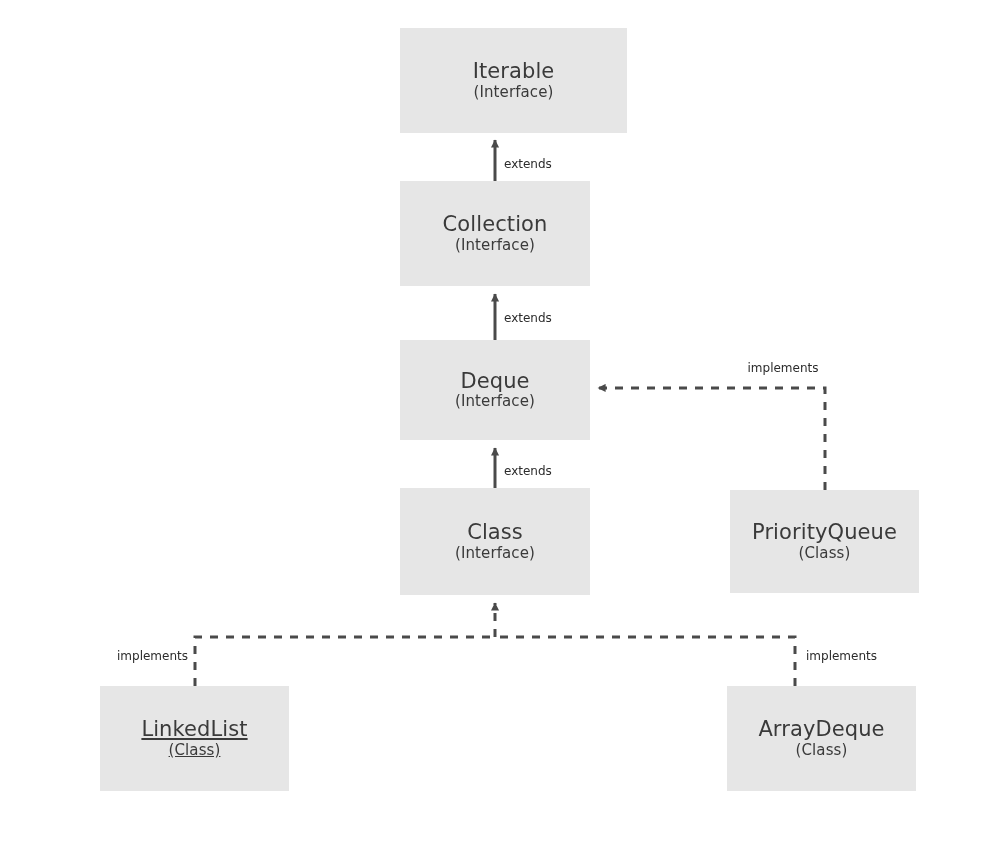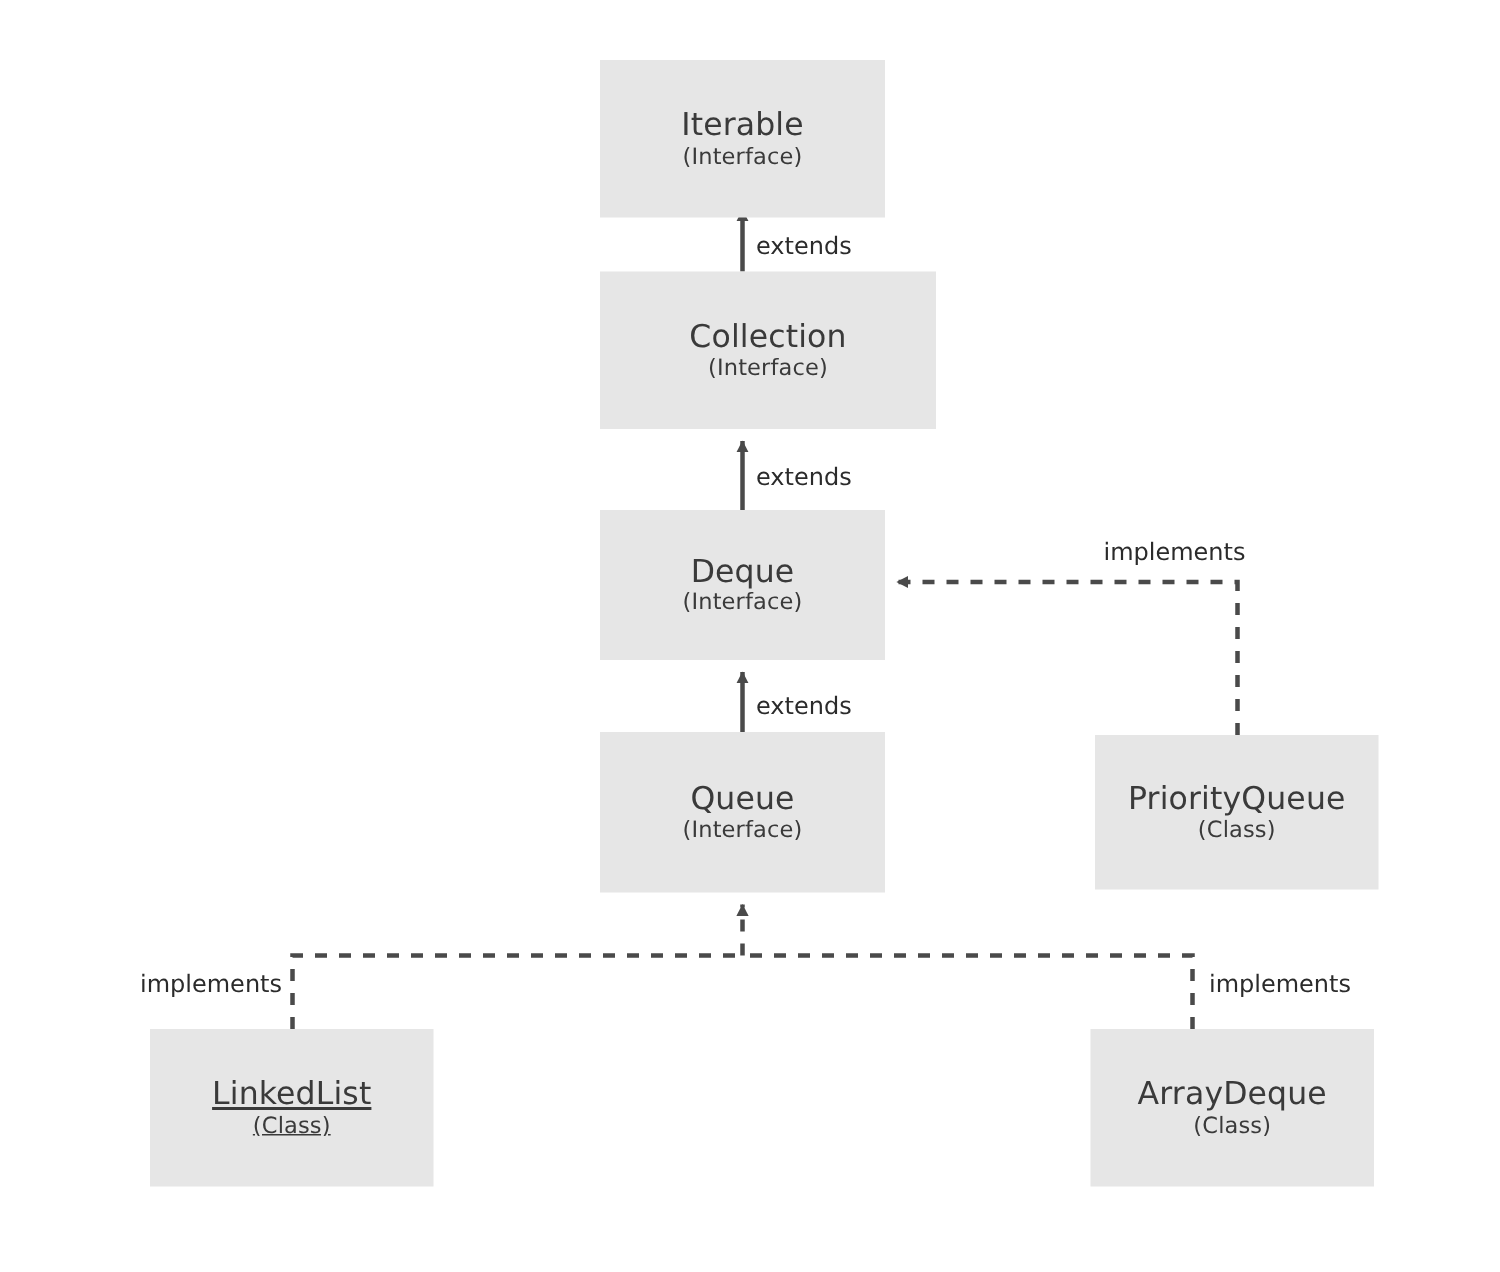--- a/index.html
+++ b/index.html
@@ -40,21 +40,21 @@
   .node-name {
     font-size: 21px;
     letter-spacing: 0.1px;
   }
   .node-kind {
     font-size: 15px;
     letter-spacing: 0.1px;
   }
   .edge-label {
     position: absolute;
-    font-size: 16px;
+    font-size: 12px;
     color: #2b2b2b;
     white-space: nowrap;
     line-height: 1;
   }
   .edge-label.anchor-left {
     transform: translate(0, -50%);
   }
   .edge-label.anchor-right {
     transform: translate(-100%, -50%);
   }
@@ -85,37 +85,37 @@
 
     <path d="M825,490 L825,388 L598,388" fill="none" stroke="#4a4a4a" stroke-width="3" stroke-dasharray="8 8" marker-end="url(#arrow-dashed)"></path>
 
     <path d="M195,686 L195,637 L495,637" fill="none" stroke="#4a4a4a" stroke-width="3" stroke-dasharray="8 8"></path>
 
     <path d="M795,686 L795,637 L495,637" fill="none" stroke="#4a4a4a" stroke-width="3" stroke-dasharray="8 8"></path>
 
     <line x1="495" y1="637" x2="495" y2="603" stroke="#4a4a4a" stroke-width="3" stroke-dasharray="8 8" marker-end="url(#arrow-dashed)"></line>
   </svg>
 
-  <div class="node-box" style="left:400px; top:40px; width:190px; height:105px;">
+  <div class="node-box" style="left:400px; top:28px; width:227px; height:105px;">
     <div class="node-name">Iterable</div>
     <div class="node-kind">(Interface)</div>
   </div>
 
-  <div class="node-box" style="left:400px; top:181px; width:224px; height:105px;">
+  <div class="node-box" style="left:400px; top:181px; width:190px; height:105px;">
     <div class="node-name">Collection</div>
     <div class="node-kind">(Interface)</div>
   </div>
 
   <div class="node-box" style="left:400px; top:340px; width:190px; height:100px;">
     <div class="node-name">Deque</div>
     <div class="node-kind">(Interface)</div>
   </div>
 
   <div class="node-box" style="left:400px; top:488px; width:190px; height:107px;">
-    <div class="node-name">Queue</div>
+    <div class="node-name">Class</div>
     <div class="node-kind">(Interface)</div>
   </div>
 
   <div class="node-box" style="left:730px; top:490px; width:189px; height:103px;text-align:center;">
     <div class="node-name">PriorityQueue</div>
     <div class="node-kind">(Class)</div>
   </div>
 
   <div class="node-box" style="left:100px; top:686px; width:189px; height:105px;text-decoration:underline;">
     <div class="node-name">LinkedList</div>

